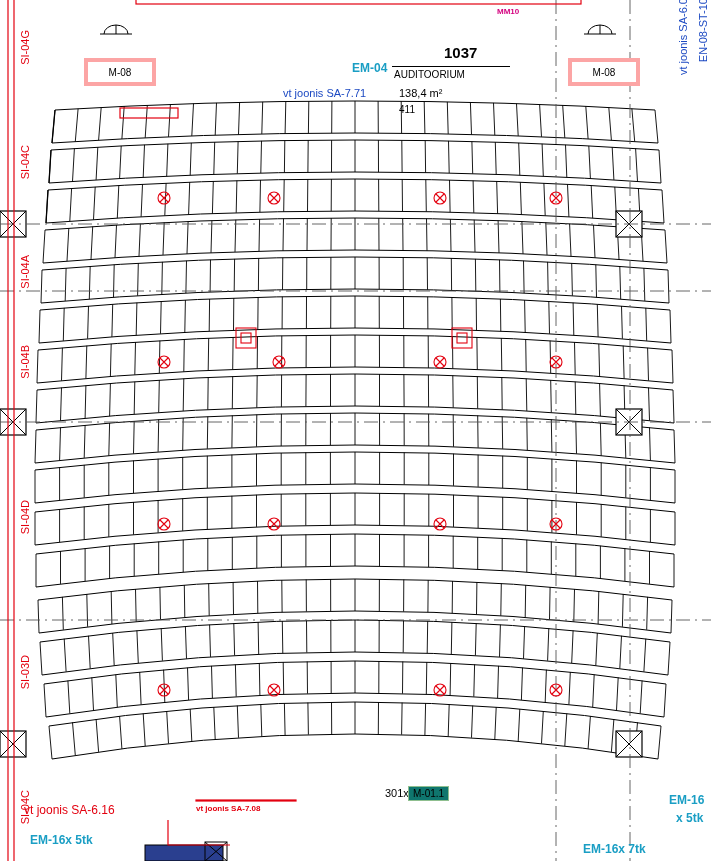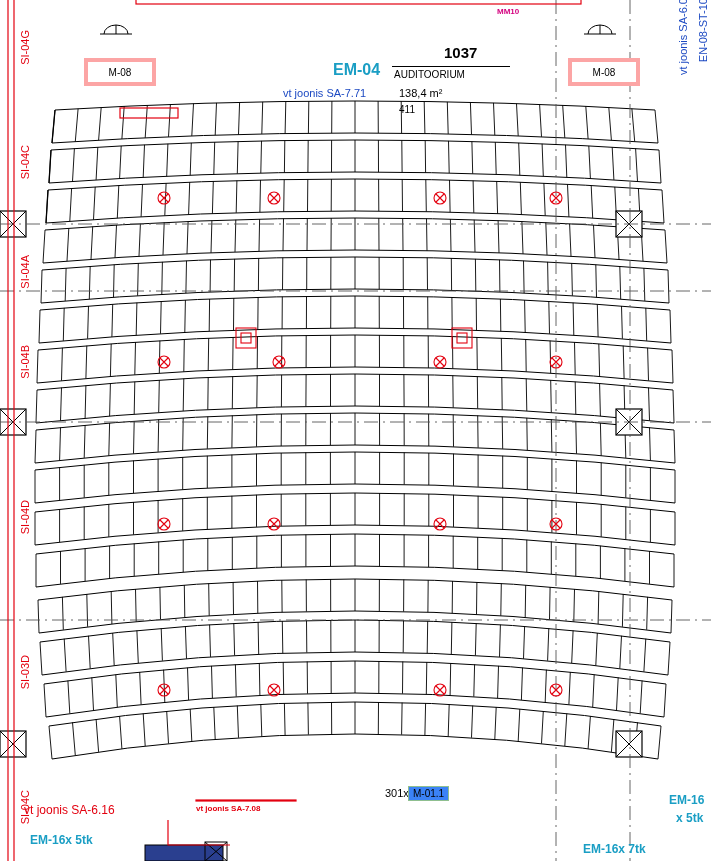--- a/index.html
+++ b/index.html
@@ -9,21 +9,21 @@
   .lbl{position:absolute;white-space:nowrap;line-height:1;}
   .red{color:#e3000f;}
   .blue{color:#1c49c2;}
   .cyan{color:#1a9ec4;}
   .black{color:#000000;}
   .magenta{color:#d4007f;}
   .b{font-weight:bold;}
   .vert{transform-origin:0 0;}
   .boxlbl{position:absolute;border:4px solid #fca5a5;background:#fff;font-size:10px;
           color:#000;display:flex;align-items:center;justify-content:center;}
-  .tag-green{position:absolute;background:#3b82f6;border:1px solid #8fbf8f;
+  .tag-green{position:absolute;background:#0f766e;border:1px solid #8fbf8f;
              font-size:10px;color:#000;padding:1px 4px;}
 </style>
 </head>
 <body>
 
 <div id="stage">
 
   <svg class="layer" viewBox="0 0 711 861">
     <g stroke="#000" fill="none" stroke-width="1">
 
@@ -185,21 +185,21 @@
       <rect x="452" y="328" width="20" height="20"></rect>
       <rect x="457" y="333" width="10" height="10"></rect>
     </g>
   </svg>
 
   <div class="lbl b magenta" style="left:497px;top:8px;font-size:8px;">MM10</div>
 
   <div class="boxlbl" style="left:84px;top:58px;width:64px;height:20px;">M-08</div>
   <div class="boxlbl" style="left:568px;top:58px;width:64px;height:20px;">M-08</div>
 
-  <div class="lbl cyan b" style="left:333px;top:62px;font-size:16px;">EM-04</div>
+  <div class="lbl cyan b" style="left:352px;top:62px;font-size:12px;">EM-04</div>
 
   <div class="lbl black b" style="left:396px;top:45px;font-size:15px;margin-left:48px;">1037</div>
   <div class="lbl black" style="left:394px;top:70px;font-size:10px;">AUDITOORIUM</div>
   <div style="position:absolute;left:392px;top:66px;width:118px;height:1px;background:#000;"></div>
   <div class="lbl blue" style="left:283px;top:88px;font-size:11px;">vt joonis SA-7.71</div>
   <div class="lbl black" style="left:399px;top:88px;font-size:11px;">138,4 m²</div>
   <div class="lbl black" style="left:399px;top:105px;font-size:10px;">411</div>
 
   <div class="lbl red vert" style="left:20px;top:30px;font-size:11px;transform:rotate(-90deg) translate(-100%,0);">SI-04G</div>
   <div class="lbl red vert" style="left:20px;top:145px;font-size:11px;transform:rotate(-90deg) translate(-100%,0);">SI-04C</div>

